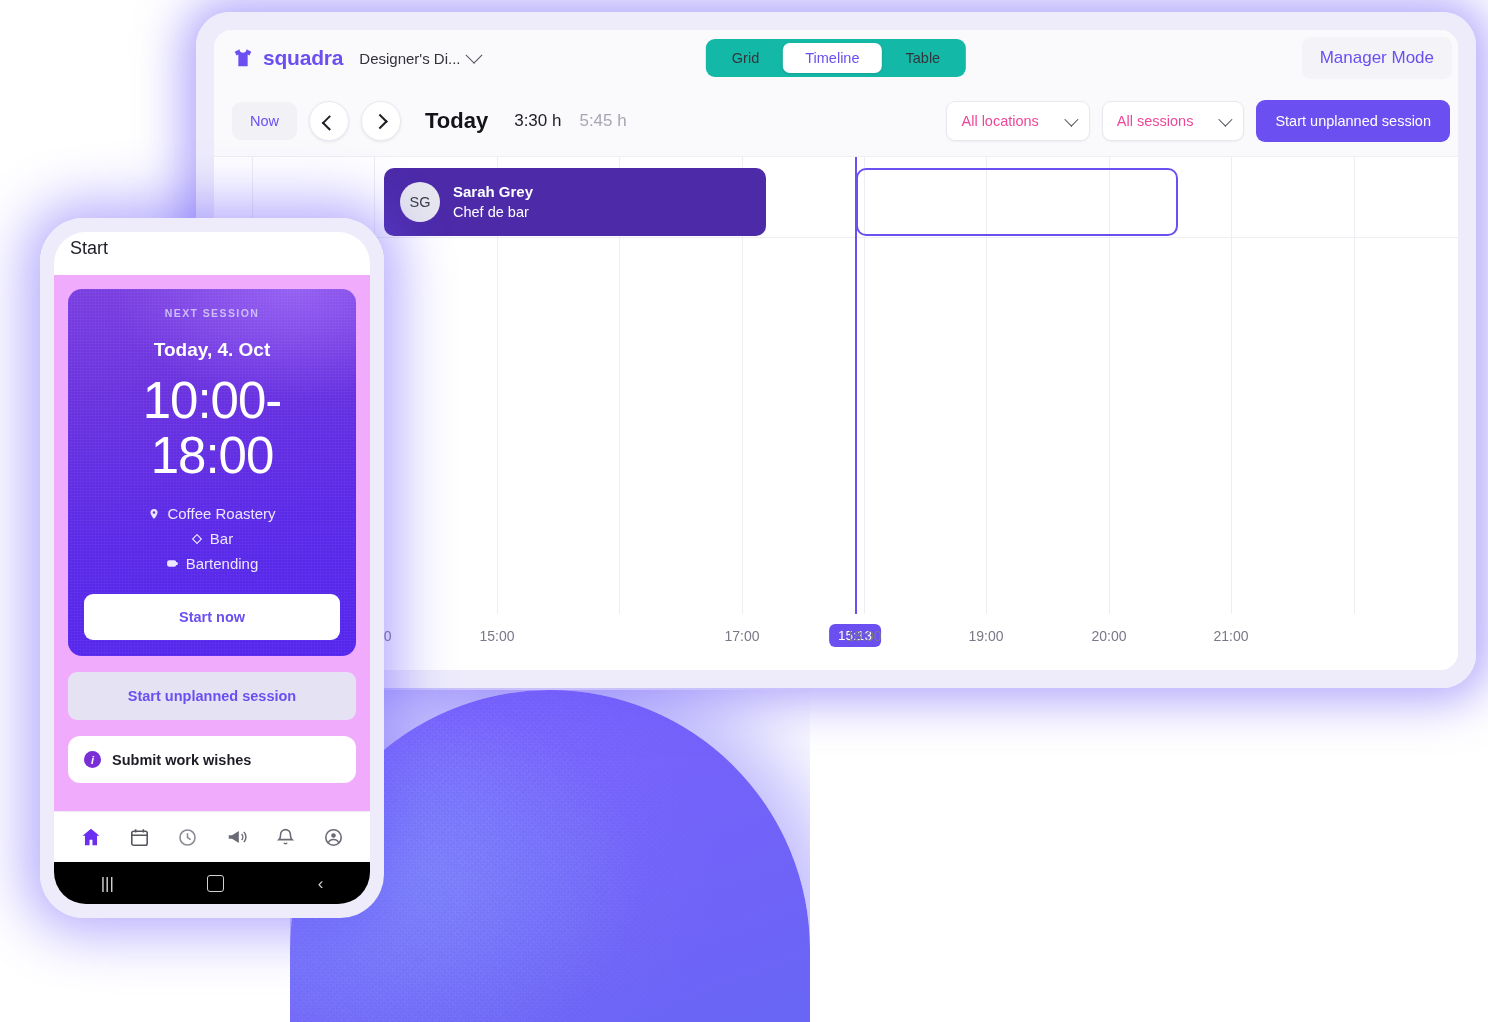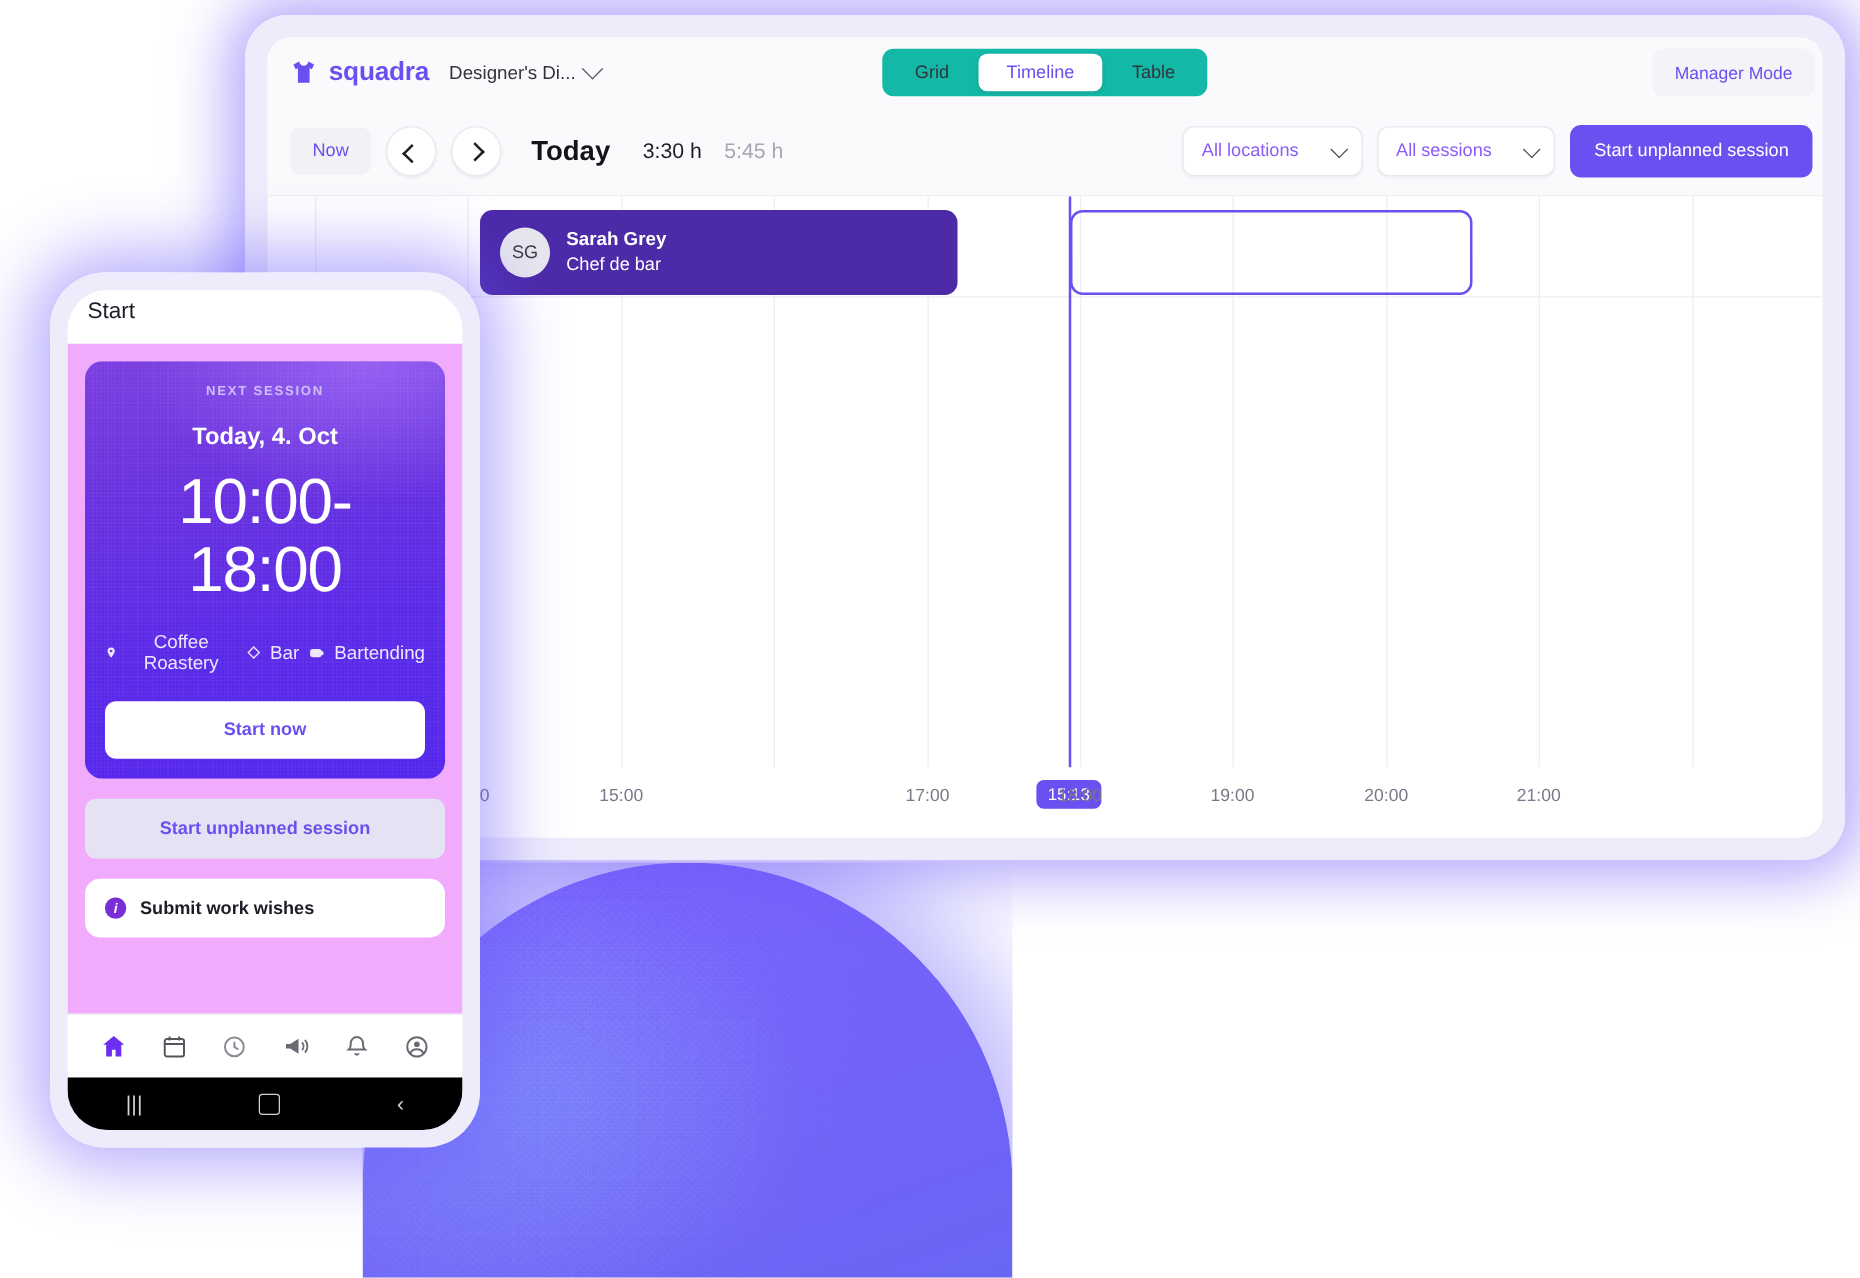--- a/index.html
+++ b/index.html
@@ -144,21 +144,21 @@
   .seg.active {
     background: #ffffff;
     color: #6c4ff0;
     box-shadow: 0 1px 3px rgba(20,20,60,.13);
   }
   .topbar-right { margin-left: auto; }
   .manager-btn {
     background: #f3f3f8;
     color: #6c4ff0;
     border: none;
-    font-size: 14px;
+    font-size: 17px;
     font-family: inherit;
     padding: 11px 18px;
     border-radius: 9px;
     cursor: pointer;
   }
 
   
   .app-toolbar {
     height: 70px;
     background: #fafafc;
@@ -203,21 +203,21 @@
   .hours-done { font-size: 17px; color: #1d1d26; margin-left: 14px; }
   .hours-total { font-size: 17px; color: #a6a6b4; margin-left: 6px; }
   .toolbar-right { margin-left: auto; display: flex; align-items: center; gap: 12px; }
   .select-box {
     display: flex; align-items: center; gap: 26px;
     background: #ffffff;
     border: 1px solid #e8e8f0;
     border-radius: 9px;
     padding: 11px 14px;
     font-size: 14.5px;
-    color: #8b5cf6;
+    color: #ec4899;
     box-shadow: 0 1px 2px rgba(20,20,60,.05);
     cursor: pointer;
     white-space: nowrap;
   }
   .sel-chev {
     width: 9px; height: 9px;
     border-right: 1.7px solid #4a4a56;
     border-bottom: 1.7px solid #4a4a56;
     transform: rotate(45deg) translateY(-2px);
   }
@@ -402,21 +402,21 @@
     font-weight: 700;
   }
   .card-date { font-size: 19px; font-weight: 700; margin-top: 20px; }
   .card-time {
     font-size: 51px;
     font-weight: 400;
     letter-spacing: -1px;
     margin-top: 12px;
     line-height: 1.08;
   }
-  .meta-list { margin-top: 22px; display: flex; flex-direction: row; gap: 8px; }
+  .meta-list { margin-top: 22px; display: flex; flex-direction: column; gap: 8px; }
   .meta-row {
     display: flex; align-items: center; justify-content: center; gap: 7px;
     font-size: 15px;
     color: #ece6ff;
   }
   .start-now-btn {
     display: block;
     width: 100%;
     margin-top: 22px;
     background: #ffffff;

